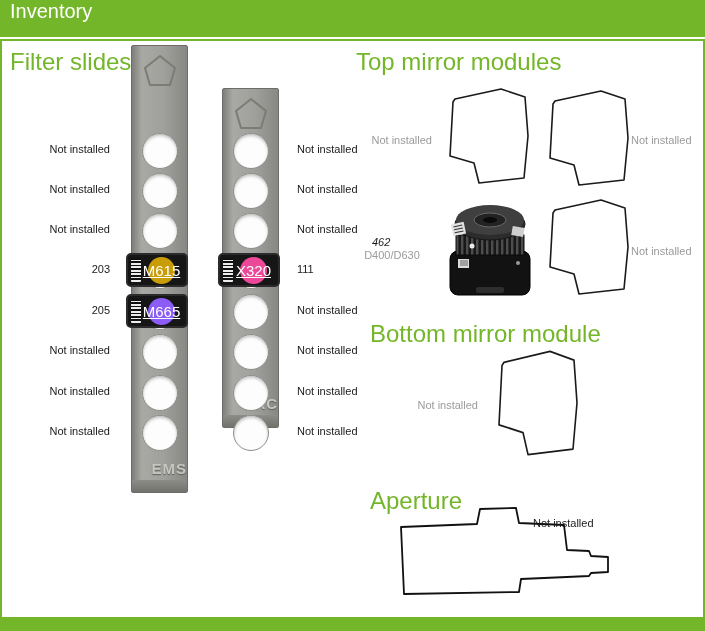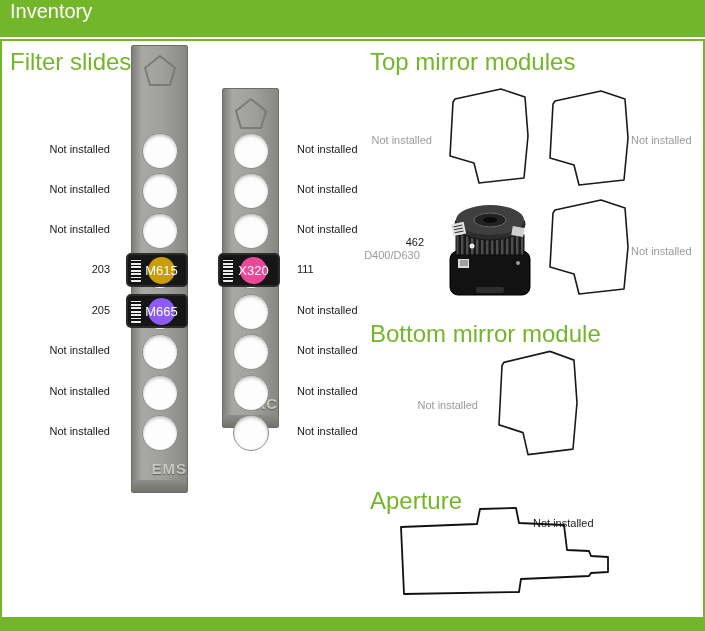--- a/index.html
+++ b/index.html
@@ -7,21 +7,21 @@
   .page{position:relative;width:705px;height:631px;background:#ffffff;overflow:hidden;}
 
   
   .header{position:absolute;left:0;top:0;width:100%;height:37px;background:var(--accent_green,#74b629);display:flex;align-items:flex-start;}
   .header .title{color:#ffffff;font-size:20px;padding-left:10px;}
   .frame{position:absolute;left:0;top:39px;right:0;bottom:12px;border:2px solid var(--accent_green,#74b629);pointer-events:none;}
   .bottom-bar{position:absolute;left:0;bottom:0;width:100%;height:12px;background:var(--accent_green,#74b629);}
 
   .section-h{position:absolute;margin:0;font-size:24px;font-weight:400;color:var(--accent_green,#74b629);white-space:nowrap;}
   #h-filter{left:10px;top:48px;}
-  #h-topmirror{left:370px;top:48px;}
+  #h-topmirror{left:356px;top:48px;}
   #h-bottommirror{left:370px;top:320px;}
   #h-aperture{left:370px;top:487px;}
 
   
   .tower{position:absolute;width:57px;border-radius:2px;box-sizing:border-box;
          background:linear-gradient(90deg,#7e7e7a 0%,#a8a8a4 18%,#9f9f9b 58%,#878783 100%);
          border:1px solid #6c6c68;}
   #tower-ems{left:131px;top:45px;height:448px;}
   #tower-exc{left:222px;top:88px;height:340px;padding-left:6px;}
   .tower .arrow{position:absolute;left:11px;top:8px;}
@@ -46,33 +46,33 @@
   .col-labels span:nth-child(7){top:385px}.col-labels span:nth-child(8){top:425px}
   #labels-ems{left:18px;width:92px;}
   #labels-ems span{right:0;text-align:right;}
   #labels-exc{left:297px;width:95px;}
   #labels-exc span{left:0;}
 
   
   .chip{position:absolute;width:62px;height:34px;background:#161616;border:2px solid #2b2b2b;border-radius:5px;box-sizing:border-box;display:flex;align-items:center;}
   .barcode{width:10px;height:24px;margin-left:3px;border-radius:1px;
            background:repeating-linear-gradient(180deg,#101010 0 1.6px,#ededed 1.6px 3.4px);}
-  .chip-disc{width:27px;height:27px;border-radius:50%;margin-left:7px;display:flex;align-items:center;justify-content:center;color:#ffffff;font-size:13px;}
+  .chip-disc{width:27px;height:27px;border-radius:50%;margin-left:7px;display:flex;align-items:center;justify-content:center;color:#ffffff;font-size:15px;text-decoration:underline;}
   #chip-m615{left:126px;top:253px;}
   #chip-m665{left:126px;top:294px;}
   #chip-x320{left:218px;top:253px;}
 
   
   .outline-shape{position:absolute;}
   .side-label{position:absolute;font-size:11px;color:#9b9b9b;white-space:nowrap;}
   .side-label.dark{color:#1a1a1a;}
   #lbl-tm-left{left:352px;width:80px;text-align:right;top:134px;}
   #lbl-tm-right{left:631px;top:134px;}
   #lbl-tm-c-right{left:631px;top:245px;}
-  #lbl-mod-id{left:360px;width:64px;text-align:right;top:236px;}
+  #lbl-mod-id{left:372px;width:64px;top:236px;font-style:italic;}
   #lbl-mod-type{left:360px;width:64px;text-align:center;top:249px;}
   #lbl-bm{left:404px;width:74px;text-align:right;top:399px;}
   #lbl-ap{left:533px;top:517px;}
   #module-img{position:absolute;left:446px;top:197px;}
 </style>
 </head>
 <body>
 
 <svg width="0" height="0" style="position:absolute" aria-hidden="true">
   <defs>

